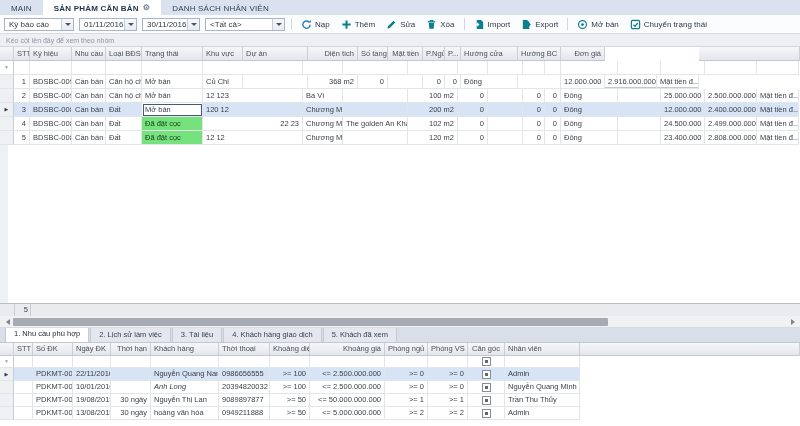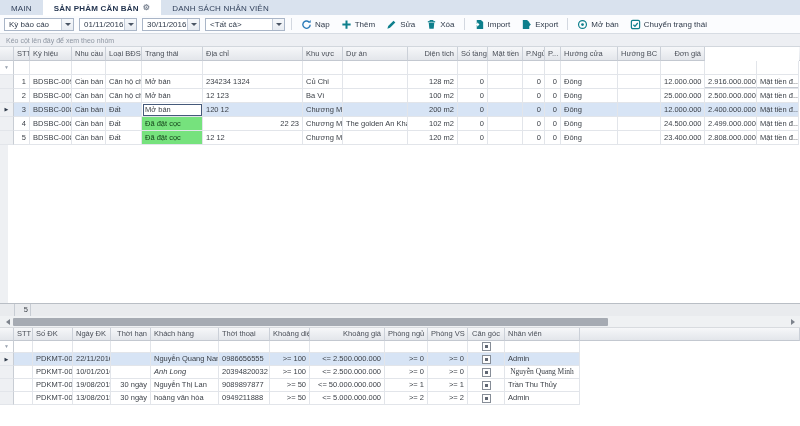--- a/index.html
+++ b/index.html
@@ -176,21 +176,20 @@
   </div>
 
   <div class="grid" id="mainGrid">
       <div class="g-row g-hrow">
         <div class="g-cell g-ind"></div>
         <div class="g-cell" style="width: 16px; flex-basis: 16px; text-align: right;">STT</div>
         <div class="g-cell" style="width: 42px; flex-basis: 42px; text-align: left;">Ký hiệu</div>
         <div class="g-cell" style="width: 34px; flex-basis: 34px; text-align: left;">Nhu cầu</div>
         <div class="g-cell" style="width: 36px; flex-basis: 36px; text-align: left;">Loại BĐS</div>
         <div class="g-cell" style="width: 61px; flex-basis: 61px; text-align: left;">Trạng thái</div>
-        <div class="g-cell" style="width: 100px; flex-basis: 100px; text-align: left;">Địa chỉ</div>
         <div class="g-cell" style="width: 40px; flex-basis: 40px; text-align: left;">Khu vực</div>
         <div class="g-cell" style="width: 65px; flex-basis: 65px; text-align: left;">Dự án</div>
         <div class="g-cell" style="width: 50px; flex-basis: 50px; text-align: right;">Diện tích</div>
         <div class="g-cell" style="width: 30px; flex-basis: 30px; text-align: right;">Số tầng</div>
         <div class="g-cell" style="width: 35px; flex-basis: 35px; text-align: right;">Mặt tiền</div>
         <div class="g-cell" style="width: 22px; flex-basis: 22px; text-align: right;">P.Ngủ</div>
         <div class="g-cell" style="width: 16px; flex-basis: 16px; text-align: right;">P...</div>
         <div class="g-cell" style="width: 57px; flex-basis: 57px; text-align: left;">Hướng cửa</div>
         <div class="g-cell" style="width: 43px; flex-basis: 43px; text-align: left;">Hướng BC</div>
         <div class="g-cell" style="width: 44px; flex-basis: 44px; text-align: right;">Đơn giá</div>
@@ -219,24 +218,23 @@
         <div class="g-cell" style="width: 52px; flex-basis: 52px; text-align: right;"></div>
         <div class="g-cell" style="width: 42px; flex-basis: 42px; text-align: left;"></div>
       </div>
       <div class="g-row">
         <div class="g-cell g-ind"></div>
         <div class="g-cell" style="width: 16px; flex-basis: 16px; text-align: right;">1</div>
         <div class="g-cell" style="width: 42px; flex-basis: 42px; text-align: left;">BDSBC-0091</div>
         <div class="g-cell" style="width: 34px; flex-basis: 34px; text-align: left;">Cần bán</div>
         <div class="g-cell" style="width: 36px; flex-basis: 36px; text-align: left;">Căn hộ ch...</div>
         <div class="g-cell" style="width: 61px; flex-basis: 61px; text-align: left;">Mở bán</div>
-        <div class="g-cell" style="width: 100px; flex-basis: 100px; text-align: left;">234234 1324</div>
         <div class="g-cell" style="width: 40px; flex-basis: 40px; text-align: left;">Củ Chi</div>
         <div class="g-cell" style="width: 65px; flex-basis: 65px; text-align: left;"></div>
-        <div class="g-cell" style="width: 50px; flex-basis: 50px; text-align: right;">128 m2</div>
+        <div class="g-cell" style="width: 50px; flex-basis: 50px; text-align: right;">368 m2</div>
         <div class="g-cell" style="width: 30px; flex-basis: 30px; text-align: right;">0</div>
         <div class="g-cell" style="width: 35px; flex-basis: 35px; text-align: right;"></div>
         <div class="g-cell" style="width: 22px; flex-basis: 22px; text-align: right;">0</div>
         <div class="g-cell" style="width: 16px; flex-basis: 16px; text-align: right;">0</div>
         <div class="g-cell" style="width: 57px; flex-basis: 57px; text-align: left;">Đông</div>
         <div class="g-cell" style="width: 43px; flex-basis: 43px; text-align: left;"></div>
         <div class="g-cell" style="width: 44px; flex-basis: 44px; text-align: right;">12.000.000</div>
         <div class="g-cell" style="width: 52px; flex-basis: 52px; text-align: right;">2.916.000.000</div>
         <div class="g-cell" style="width: 42px; flex-basis: 42px; text-align: left;">Mặt tiền đ...</div>
       </div>
@@ -335,20 +333,27 @@
   <div class="hscroll">
     <span class="hs-arrow left">
         <span class="tri-left"></span>
       </span>
     <div class="hs-thumb"></div>
     <span class="hs-arrow right">
         <span class="tri-right"></span>
       </span>
   </div>
 
+  <div class="dtabs">
+    <div class="dtab active"><span>1. Nhu cầu phù hợp</span></div>
+    <div class="dtab"><span>2. Lịch sử làm việc</span></div>
+    <div class="dtab"><span>3. Tài liệu</span></div>
+    <div class="dtab"><span>4. Khách hàng giao dịch</span></div>
+    <div class="dtab"><span>5. Khách đã xem</span></div>
+  </div>
 
   <div class="grid" id="detailGrid">
       <div class="g-row g-hrow">
         <div class="g-cell g-ind"></div>
         <div class="g-cell" style="width: 19px; flex-basis: 19px; text-align: right;">STT</div>
         <div class="g-cell" style="width: 40px; flex-basis: 40px; text-align: left;">Số ĐK</div>
         <div class="g-cell" style="width: 38px; flex-basis: 38px; text-align: left;">Ngày ĐK</div>
         <div class="g-cell" style="width: 40px; flex-basis: 40px; text-align: right;">Thời hạn</div>
         <div class="g-cell" style="width: 68px; flex-basis: 68px; text-align: left;">Khách hàng</div>
         <div class="g-cell" style="width: 51px; flex-basis: 51px; text-align: left;">Thời thoại</div>
@@ -402,21 +407,21 @@
         <div class="g-cell" style="width: 40px; flex-basis: 40px; text-align: right;"></div>
         <div class="g-cell" style="width: 68px; flex-basis: 68px; text-align: left; font-style: italic;">Anh Long</div>
         <div class="g-cell" style="width: 51px; flex-basis: 51px; text-align: left;">20394820032</div>
         <div class="g-cell" style="width: 40px; flex-basis: 40px; text-align: right;">&gt;= 100</div>
         <div class="g-cell" style="width: 75px; flex-basis: 75px; text-align: right;">&lt;= 2.500.000.000</div>
         <div class="g-cell" style="width: 43px; flex-basis: 43px; text-align: right;">&gt;= 0</div>
         <div class="g-cell" style="width: 40px; flex-basis: 40px; text-align: right;">&gt;= 0</div>
         <div class="g-cell c-cb" style="width: 37px; flex-basis: 37px; text-align: center;">
           <div class="cbx"></div>
         </div>
-        <div class="g-cell" style="width: 75px; flex-basis: 75px; text-align: center; font-family: Liberation Serif, serif;">Nguyễn Quang Minh</div>
+        <div class="g-cell" style="width: 75px; flex-basis: 75px; text-align: left;">Nguyễn Quang Minh</div>
       </div>
       <div class="g-row">
         <div class="g-cell g-ind"></div>
         <div class="g-cell" style="width: 19px; flex-basis: 19px; text-align: right;"></div>
         <div class="g-cell" style="width: 40px; flex-basis: 40px; text-align: left;">PDKMT-0016</div>
         <div class="g-cell" style="width: 38px; flex-basis: 38px; text-align: left;">19/08/2015</div>
         <div class="g-cell" style="width: 40px; flex-basis: 40px; text-align: right;">30 ngày</div>
         <div class="g-cell" style="width: 68px; flex-basis: 68px; text-align: left;">Nguyễn Thị Lan</div>
         <div class="g-cell" style="width: 51px; flex-basis: 51px; text-align: left;">9089897877</div>
         <div class="g-cell" style="width: 40px; flex-basis: 40px; text-align: right;">&gt;= 50</div>

